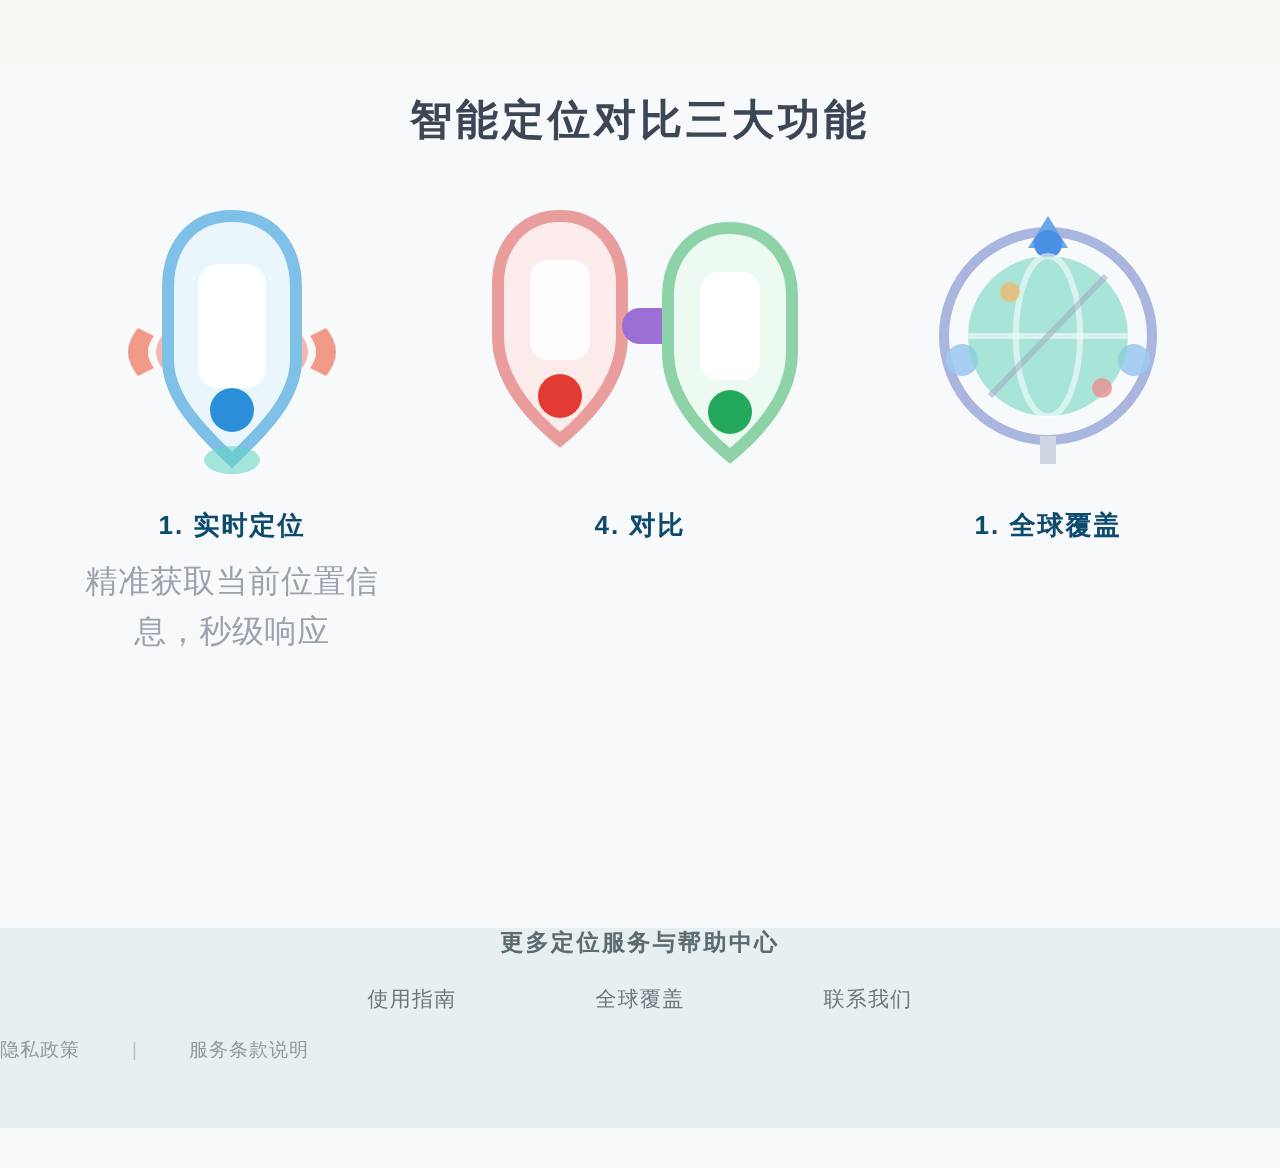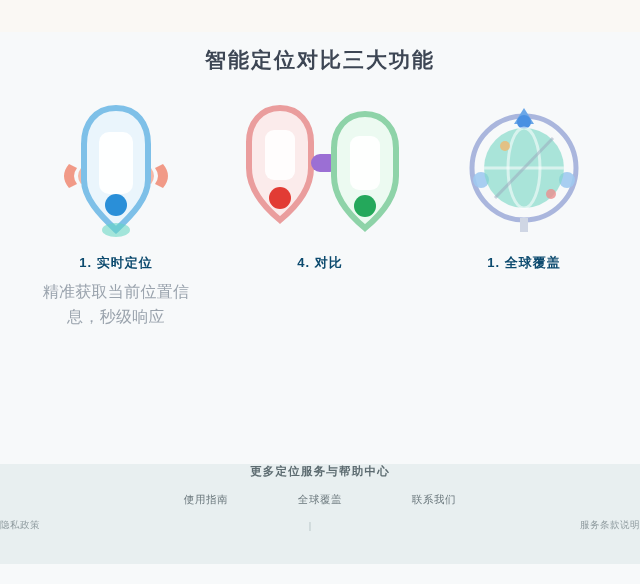--- a/index.html
+++ b/index.html
@@ -117,23 +117,23 @@
   .footer-col {
     font-size: 10.5px;
     color: #6a777c;
     letter-spacing: .6px;
     text-align: center;
     min-width: 74px;
   }
 
   .footer-links {
     display: flex;
-    justify-content: space-between;
+    justify-content: flex-start;
     align-items: center;
-    gap: 4px;
+    gap: 26px;
     margin-top: 12px;
   }
 
   .footer-link {
     font-size: 9.5px;
     color: #8e9a9e;
     letter-spacing: .5px;
     text-decoration: none;
   }
 

